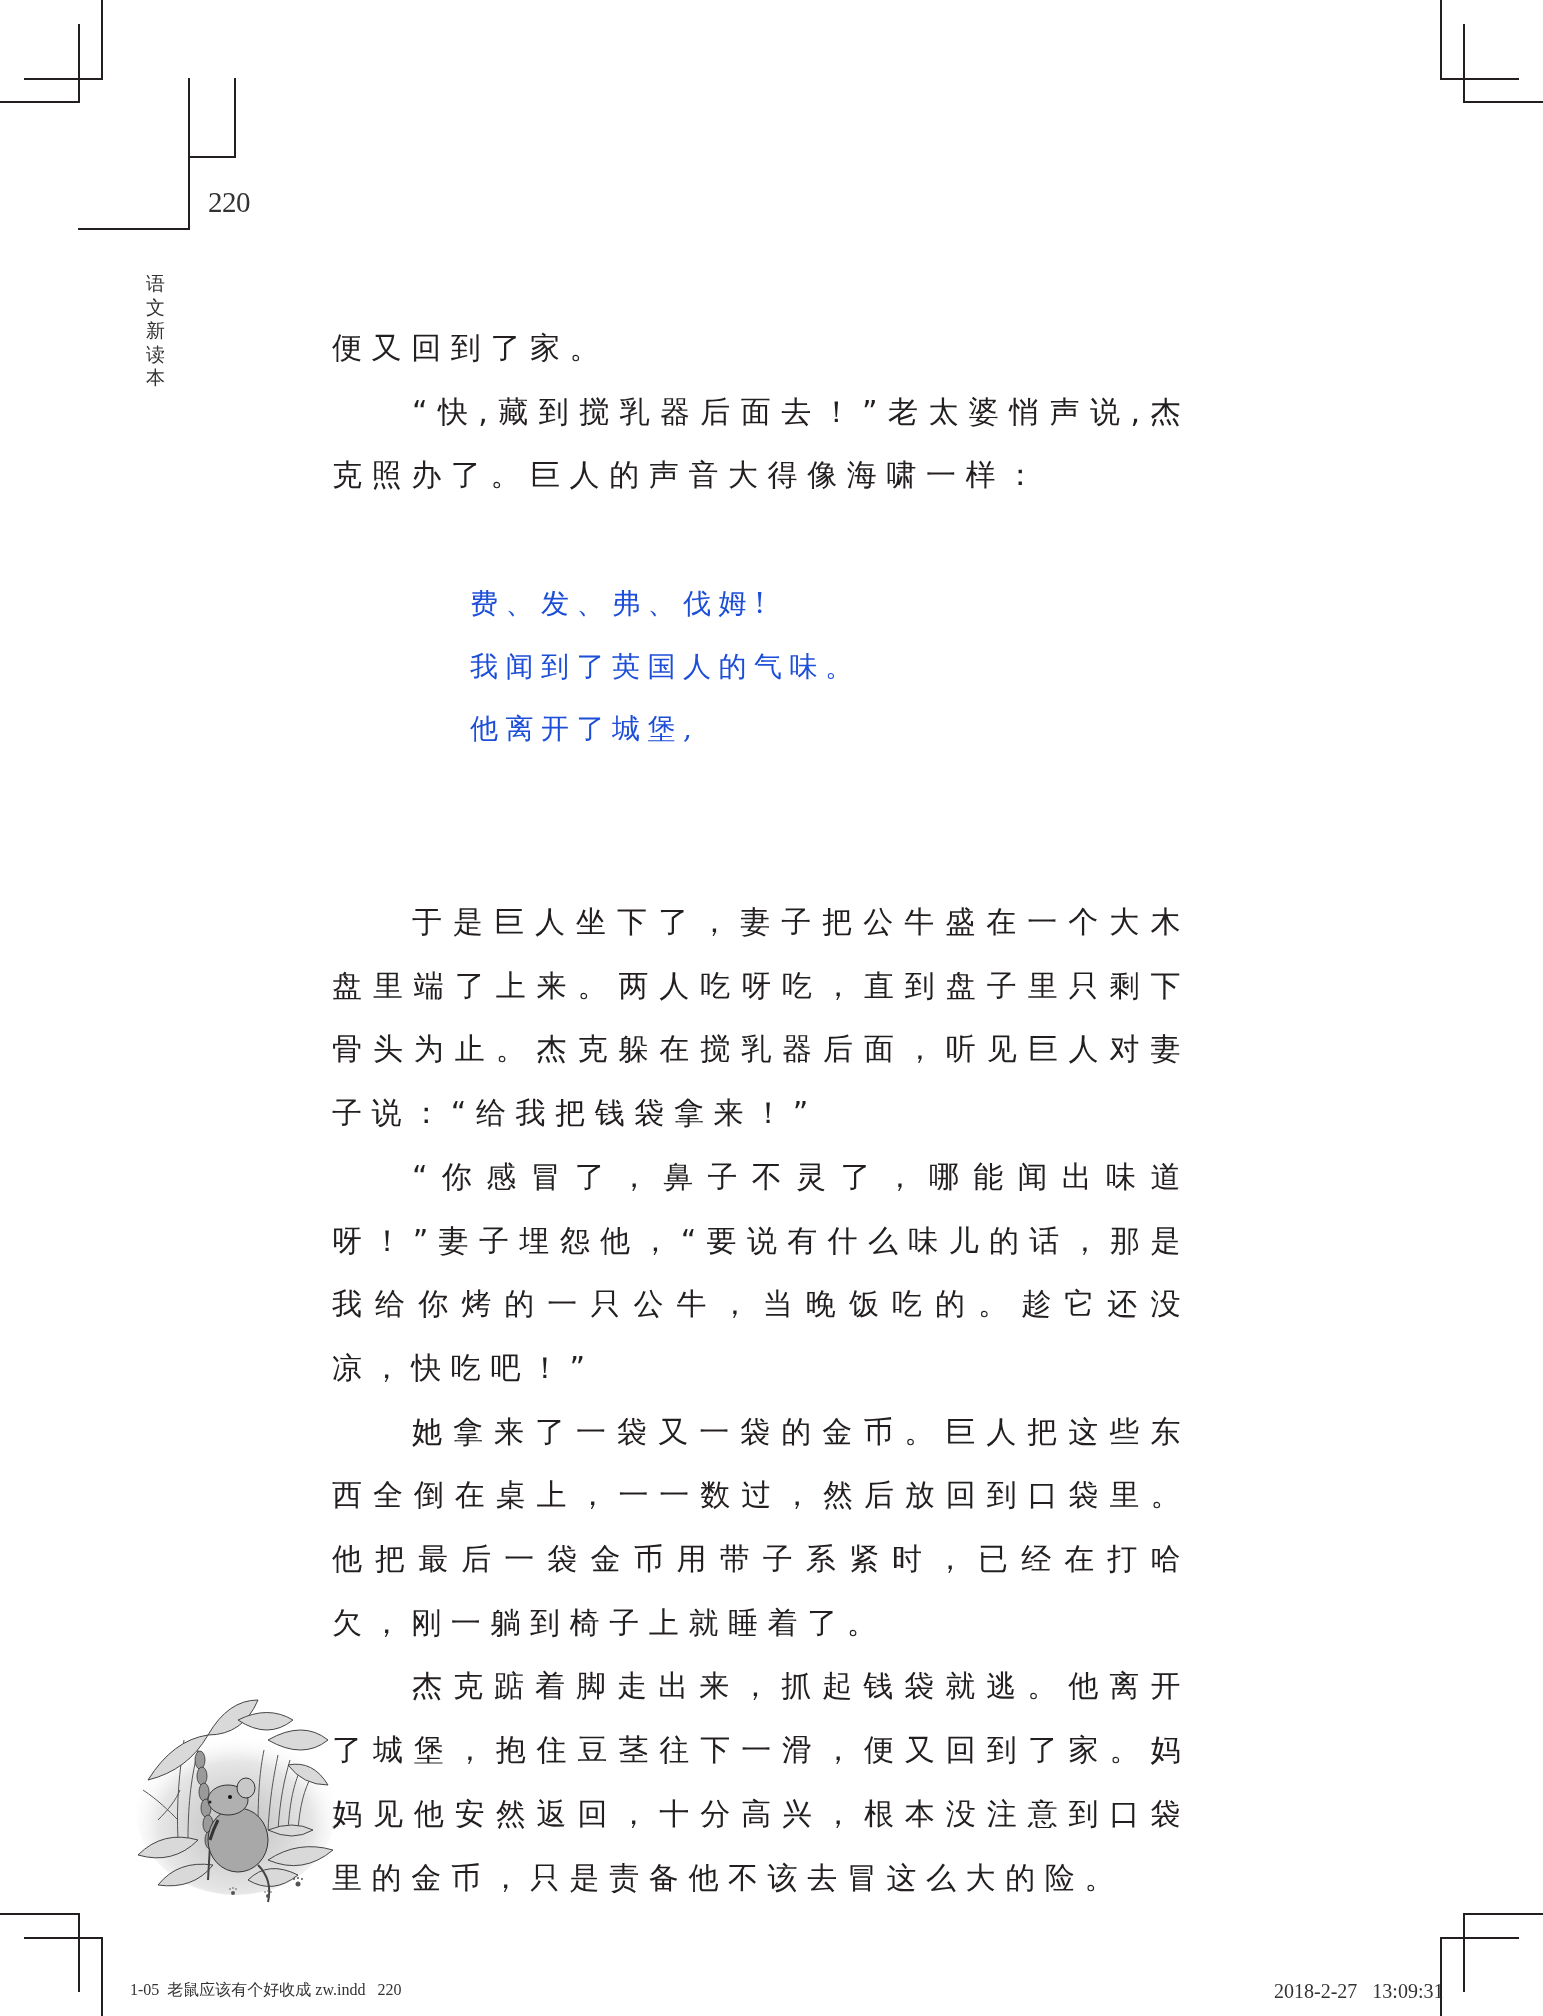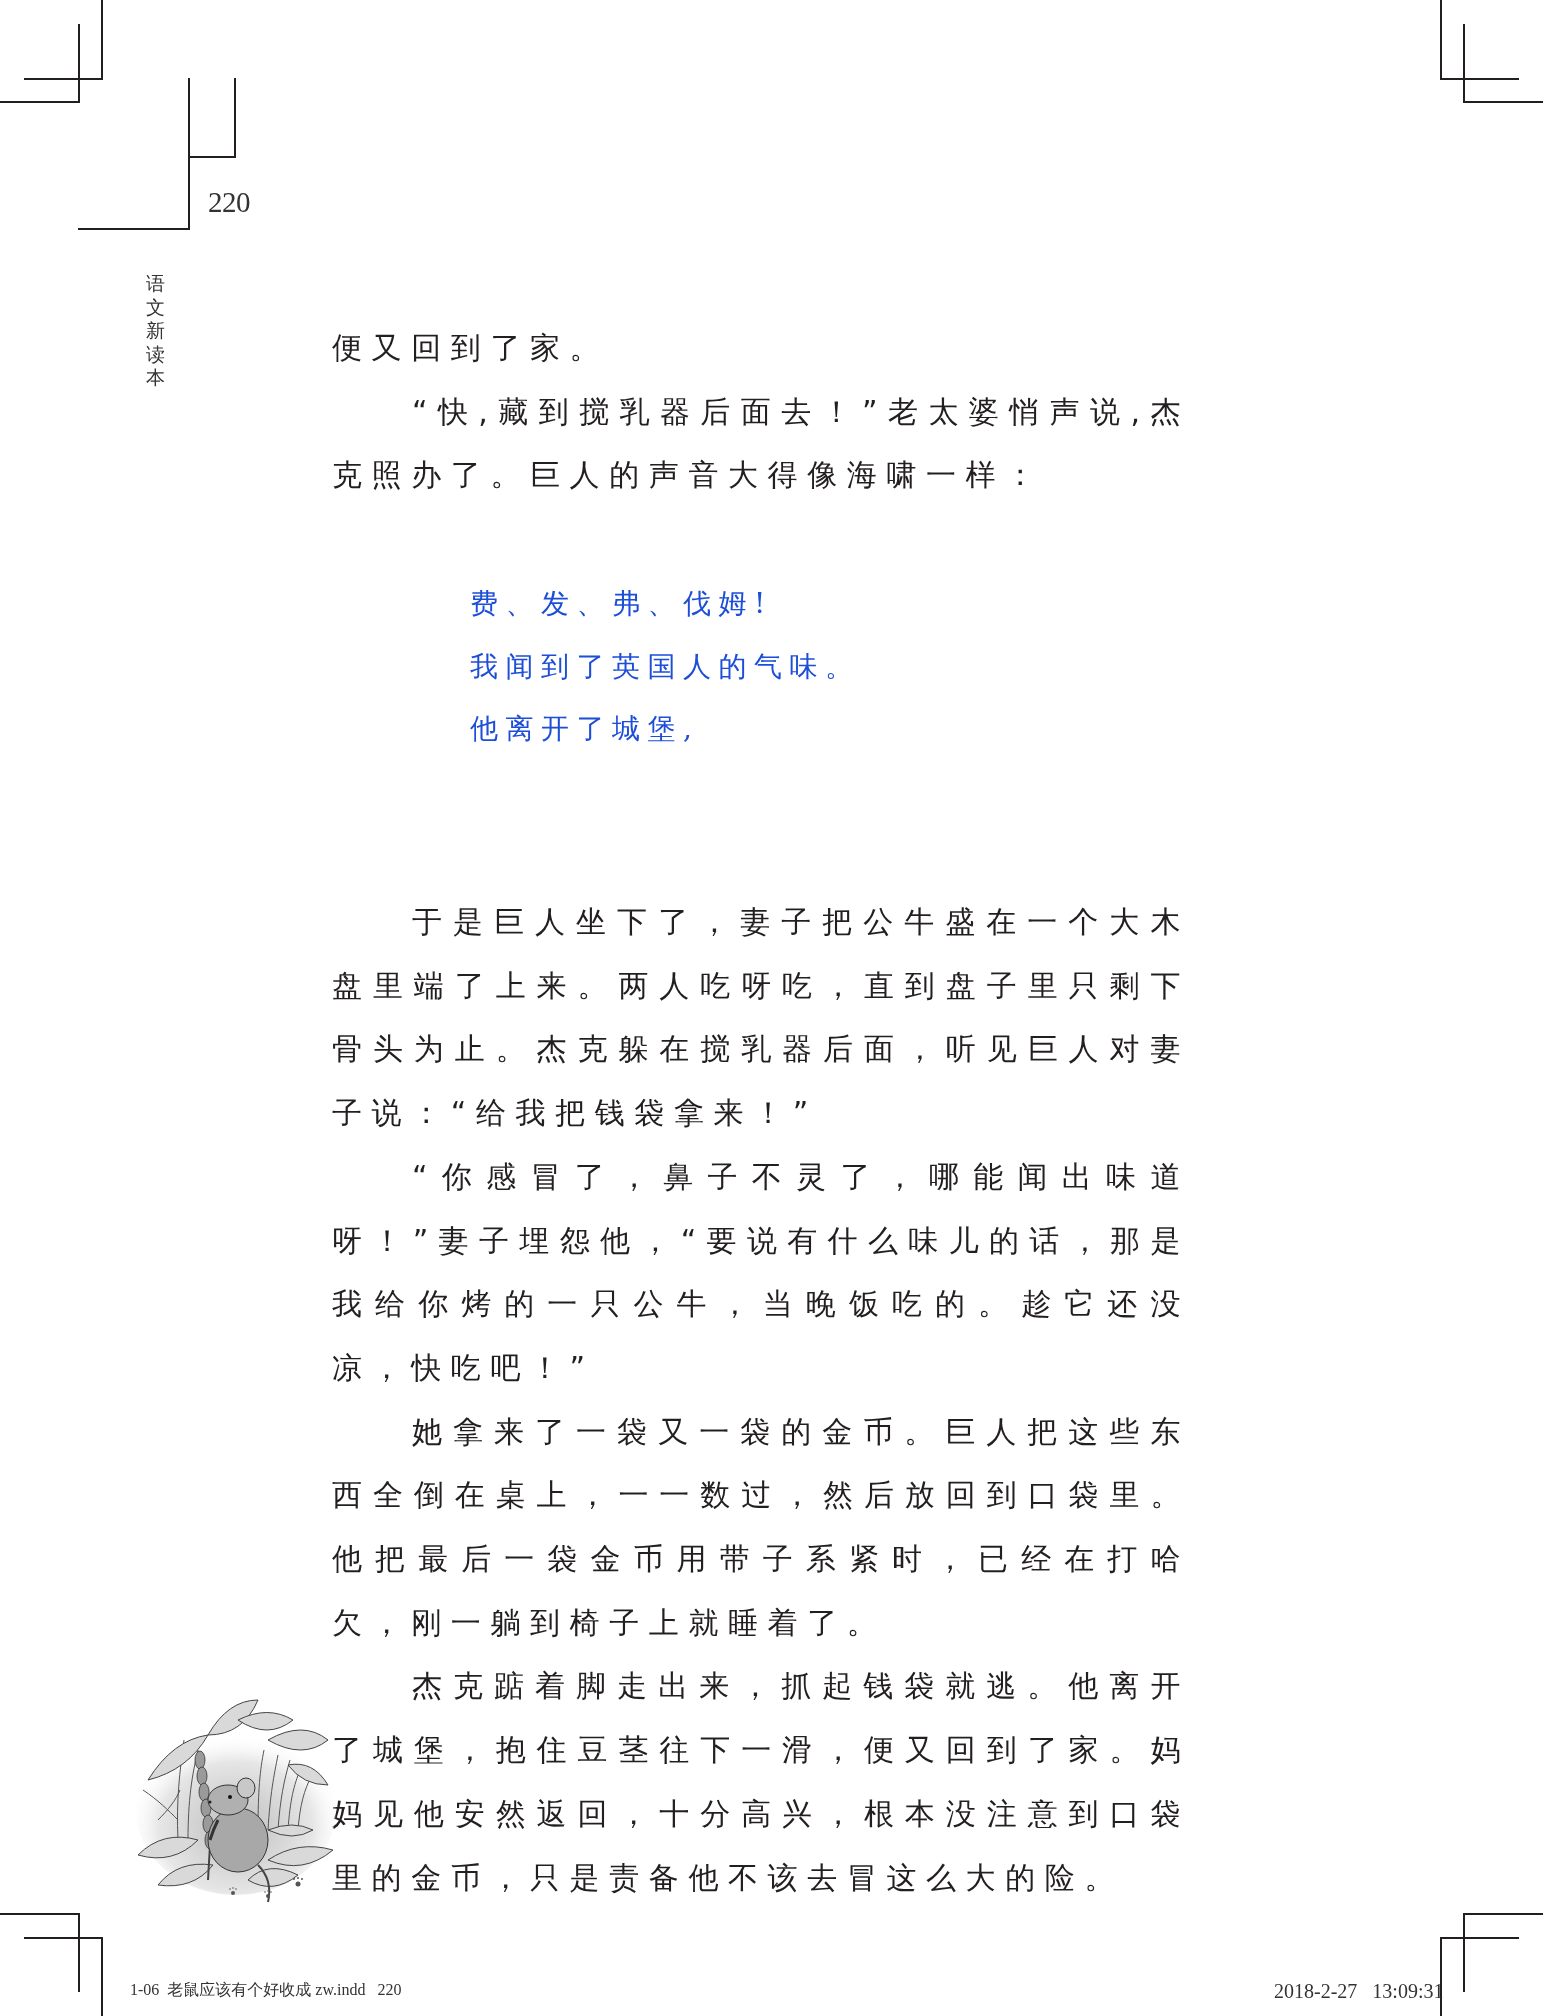--- a/index.html
+++ b/index.html
@@ -241,14 +241,14 @@
         <circle cx="150" cy="211" r="0.8"></circle>
         <circle cx="153" cy="212" r="0.8"></circle>
       <circle cx="115" cy="213" r="2"></circle>
         <circle cx="112" cy="209" r="0.8"></circle>
         <circle cx="115" cy="208" r="0.8"></circle>
         <circle cx="118" cy="209" r="0.8"></circle>
     </g>
   </svg>
 </div>
 
-<div class="footer-left">1-06  老鼠应该有个好收成 zw.indd   220</div>
+<div class="footer-left">1-05  老鼠应该有个好收成 zw.indd   220</div>
 <div class="footer-right">2018-2-27   13:09:31</div>
 
 </body></html>

